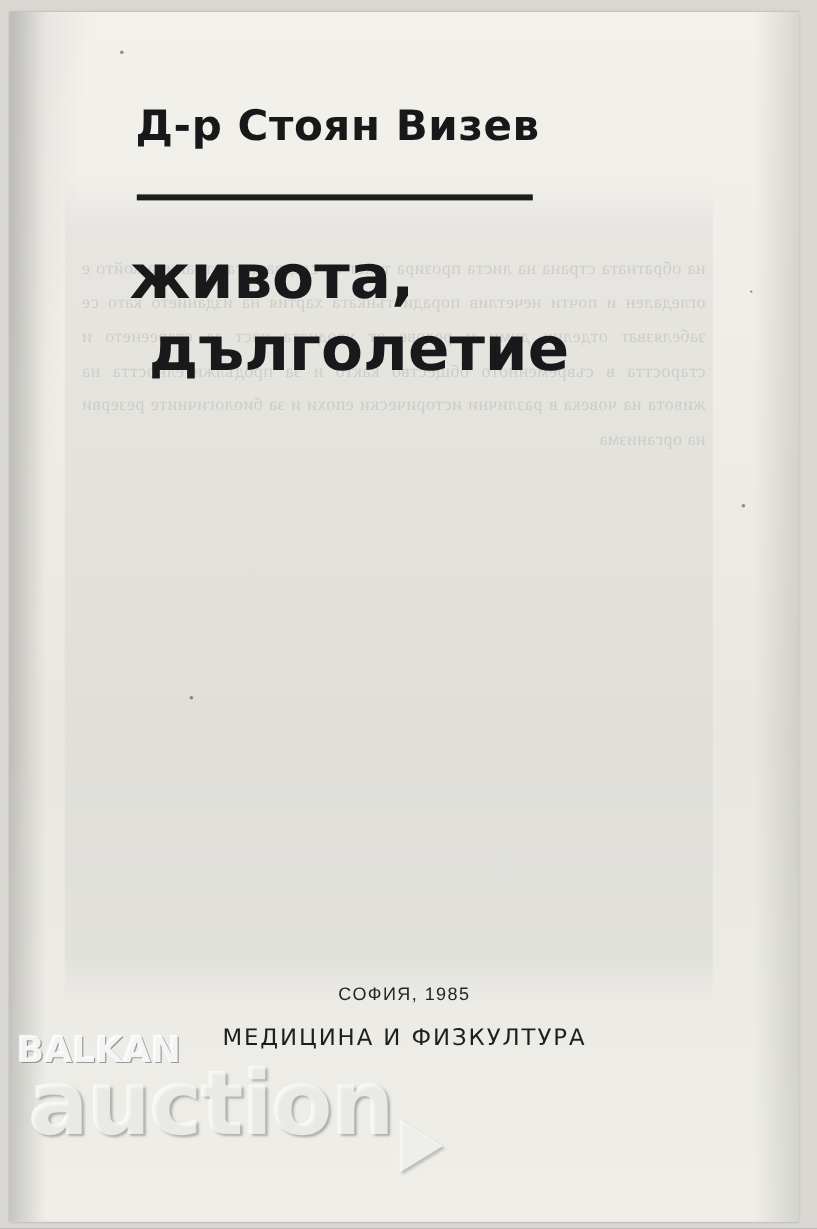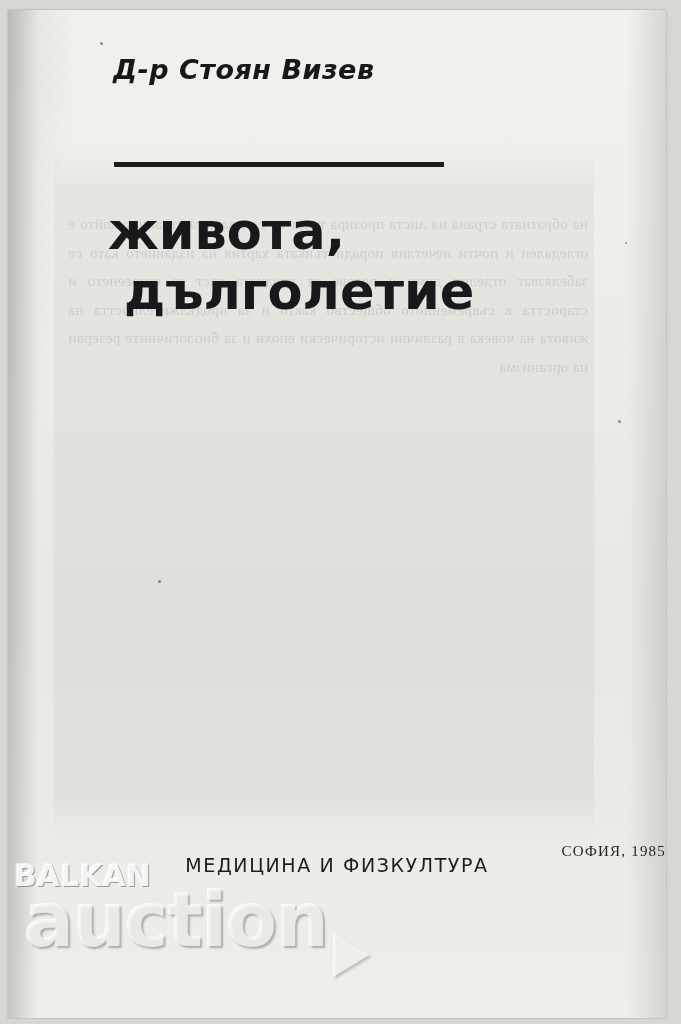--- a/index.html
+++ b/index.html
@@ -65,27 +65,26 @@
     user-select: none;
     font-family: "Liberation Serif", serif;
   }
   .content {
     position: absolute;
     left: 0; right: 0; top: 0; bottom: 0;
   }
   .author {
     position: absolute;
     left: 105px;
-    top: 44px;
-    font-family: "DejaVu Sans", sans-serif;
-    font-weight: bold;
-    font-size: 27px;
+    top: 76px;
+    font-family: "DejaVu Sans", sans-serif;
+    font-weight: bold;
+    font-size: 35px;
     letter-spacing: 0.5px;
     color: #16181a;
-    font-style: italic;
   }
   .rule {
     position: absolute;
     left: 106px;
     top: 152px;
     width: 330px;
     height: 5px;
     background: #1b1d1f;
   }
   .title {
@@ -110,23 +109,23 @@
     font-family: "DejaVu Sans", sans-serif;
     font-size: 19px;
     font-weight: 500;
     letter-spacing: 1.6px;
     color: #1c1e20;
     margin-top: 44px;
   }
   .city {
     position: absolute;
     left: 0; right: 0;
-    top: 833px;
-    text-align: right;
-    font-family: Liberation Serif, serif;
+    top: 810px;
+    text-align: center;
+    font-family: Liberation Sans, sans-serif;
     font-size: 15px;
     letter-spacing: 1.2px;
     color: #222426;
   }
   
   .watermark {
     position: absolute;
     left: 0;
     top: 845px;
     width: 420px;

